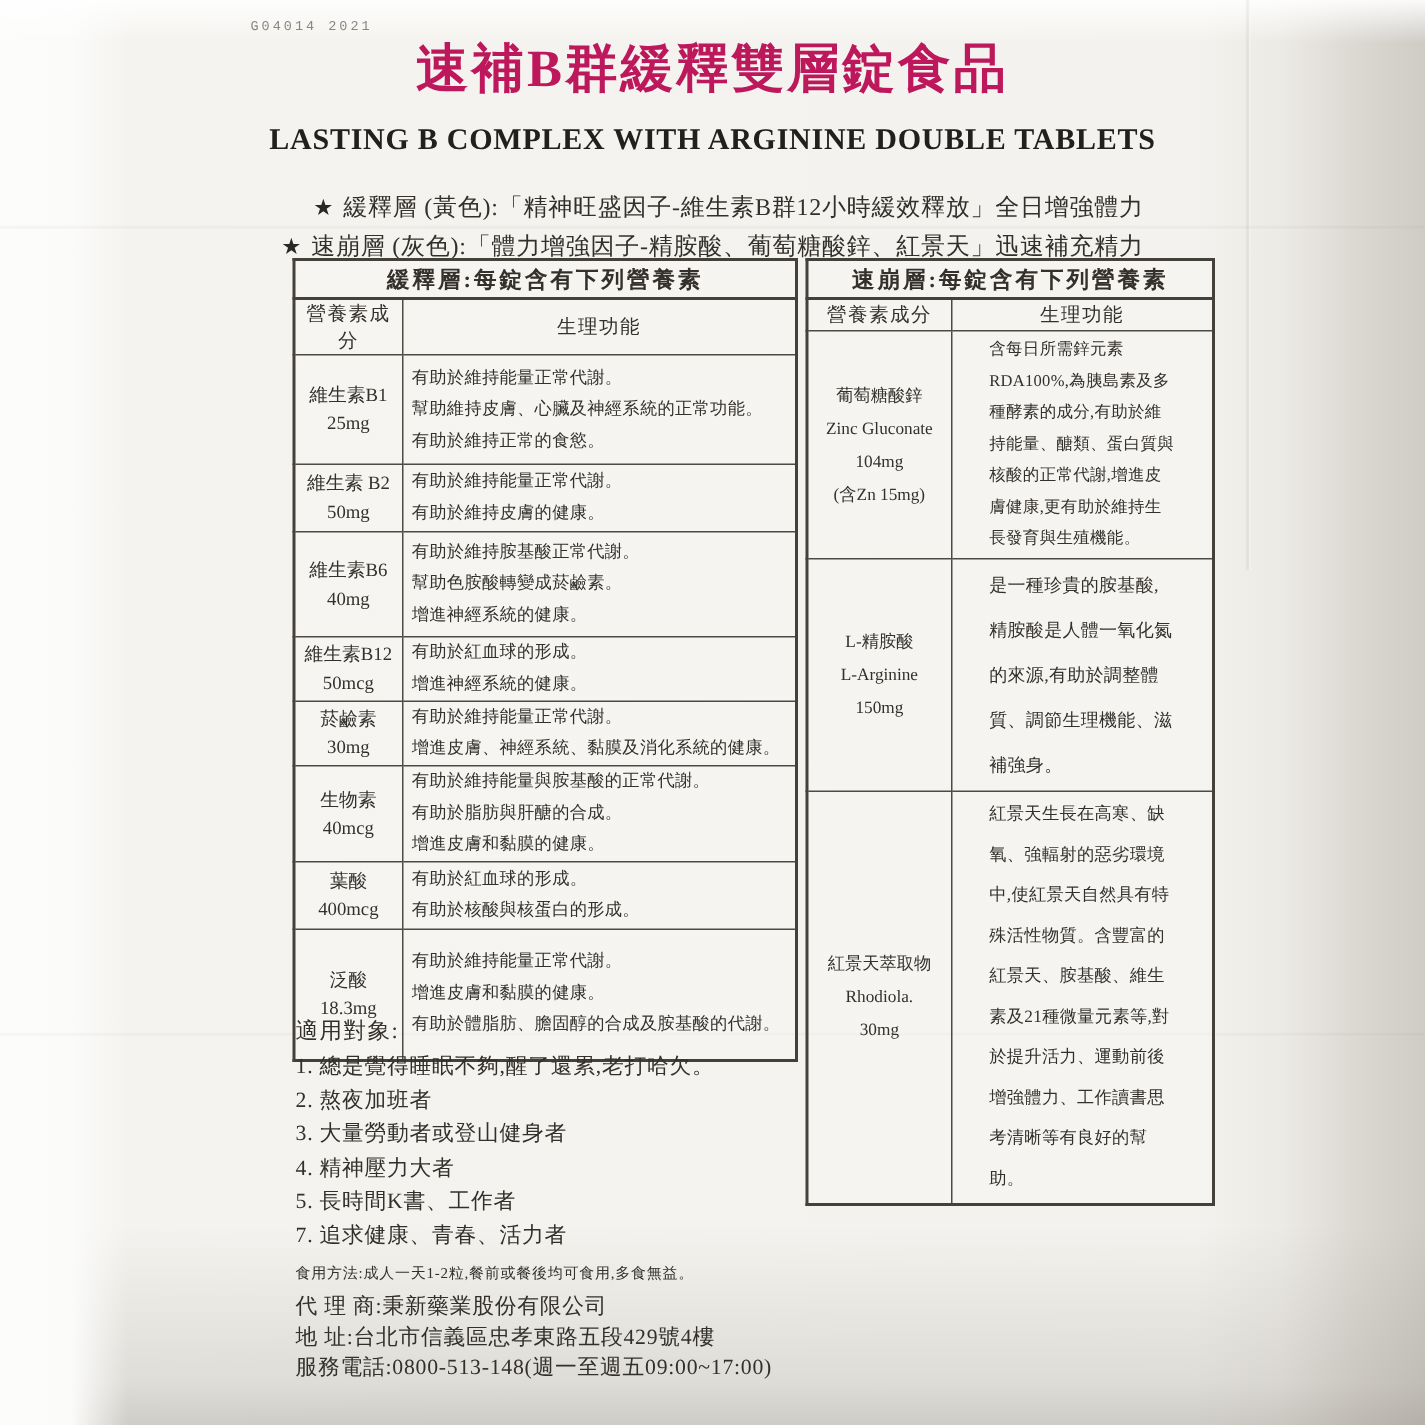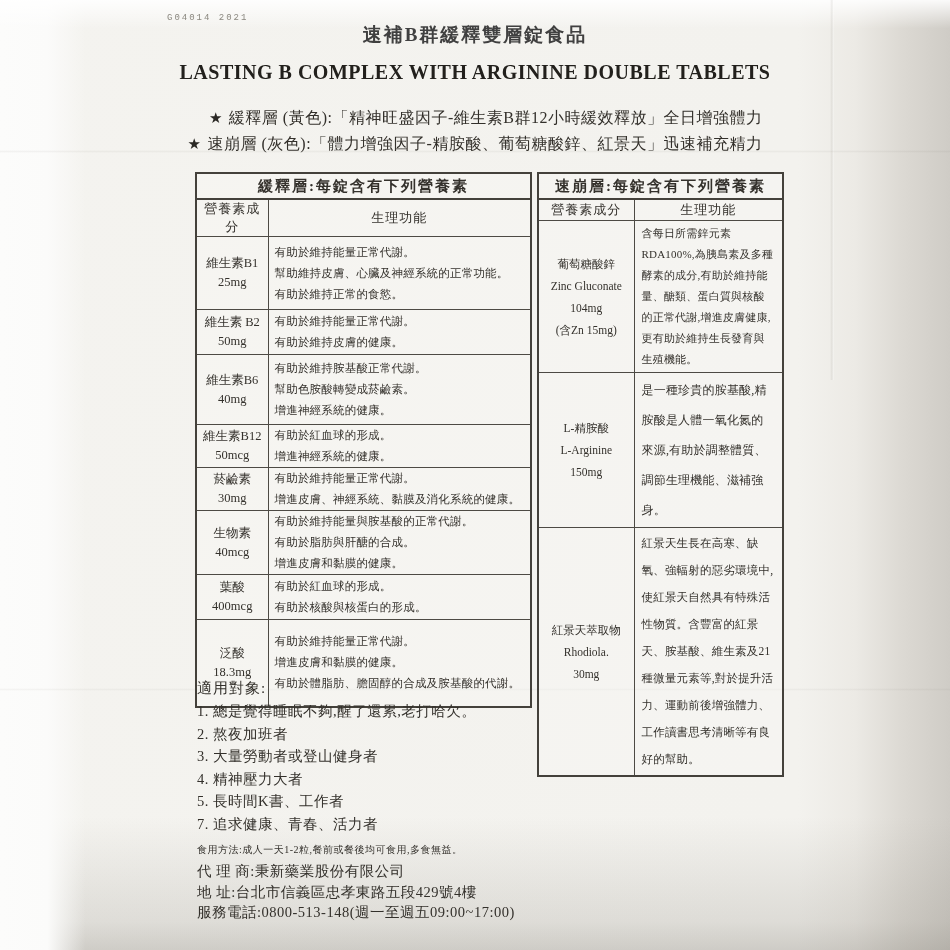--- a/index.html
+++ b/index.html
@@ -22,41 +22,41 @@
     background:linear-gradient(90deg, rgba(0,0,0,0) 0%, rgba(90,85,75,0.10) 50%, rgba(255,255,255,0.35) 80%, rgba(0,0,0,0) 100%);}
   .crease-h{position:absolute;left:0;top:150px;width:100%;height:3px;
     background:linear-gradient(180deg, rgba(0,0,0,0) 0%, rgba(90,85,75,0.06) 50%, rgba(0,0,0,0) 100%);}
   .crease-h2{position:absolute;left:0;top:688px;width:100%;height:3px;
     background:linear-gradient(180deg, rgba(0,0,0,0) 0%, rgba(90,85,75,0.05) 50%, rgba(0,0,0,0) 100%);}
 
   .doc-code{position:absolute;left:167px;top:13px;font-size:9px;letter-spacing:2px;color:#8a877f;
     font-family:"Liberation Mono","DejaVu Sans Mono",monospace;}
 
   .hdr-block{position:absolute;left:0;top:22px;width:950px;text-align:center;}
-  .title{font-size:19px;letter-spacing:2px;color:#404040;font-weight:600;font-family:Liberation Serif, serif;}
+  .title{font-size:35px;letter-spacing:2px;color:#be185d;font-weight:600;font-family:Liberation Serif, serif;}
   .subtitle{margin-top:13px;font-size:20px;font-weight:bold;letter-spacing:0.5px;color:#22201c;}
   .bullets{margin-top:21px;display:inline-block;text-align:right;}
   .bullet{font-size:16px;line-height:26px;letter-spacing:0.5px;color:#33302b;white-space:nowrap;}
   .star{display:inline-block;margin-right:6px;font-size:15px;color:#2a2824;}
 
   table{border-collapse:collapse;table-layout:fixed;position:absolute;background:rgba(250,249,246,0.35);}
   td{border:1px solid #4d4a44;padding:0 6px;overflow:hidden;color:#34312c;}
   .ltab{left:195px;top:172px;width:337px;}
-  .rtab{left:537px;top:172px;width:247px;}
+  .rtab{left:537px;top:172px;width:273px;}
   tr.cap td{border:2px solid #44413b;text-align:center;font-size:15px;font-weight:bold;letter-spacing:2px;height:22px;padding:1px 13px;}
   tr.colh td{text-align:center;font-size:13px;height:20px;letter-spacing:1px;}
   td.nut{text-align:center;vertical-align:middle;font-size:12.5px;line-height:19px;}
   td.fn{vertical-align:middle;font-size:11.5px;line-height:21px;letter-spacing:0.2px;}
   .ltab{border:2px solid #44413b;}
   .rtab{border:2px solid #44413b;}
   .r-b1{height:73px}.r-b2{height:45px}.r-b6{height:70px}.r-b12{height:41px}
   .r-nia{height:42px}.r-bio{height:57px}.r-fol{height:45px}.r-pan{height:87px}
   .rr-zinc{height:118px}.rr-arg{height:131px}.rr-rho{height:210px}
   .rtab td.nut{font-size:11.5px;line-height:22px;}
-  .rtab td.fn{padding:2px 7px;}
+  .rtab td.fn{padding:2px 25px;}
   .rr-zinc td.fn{font-size:11px;line-height:21px;}
   .rr-arg td.fn{font-size:12px;line-height:30px;}
   .rr-rho td.fn{font-size:11.5px;line-height:27px;}
 
   .bottom{position:absolute;left:197px;top:677px;width:640px;}
   .aud-head{font-size:15px;line-height:23px;letter-spacing:1px;color:#33302b;}
   .aud-item{font-size:14.5px;line-height:22.5px;letter-spacing:0.5px;color:#33302b;}
   .usage{margin-top:4px;font-size:10px;line-height:22px;letter-spacing:0.5px;color:#33302b;}
   .foot-line{font-size:14.5px;line-height:20.5px;letter-spacing:0.5px;color:#33302b;}
 </style>

